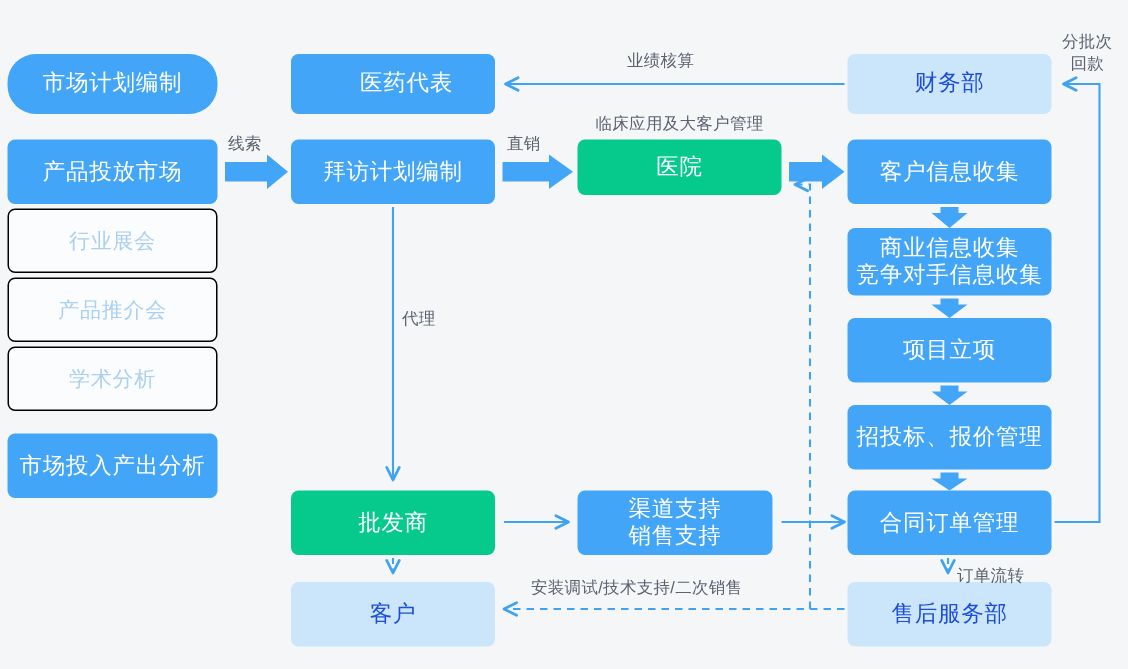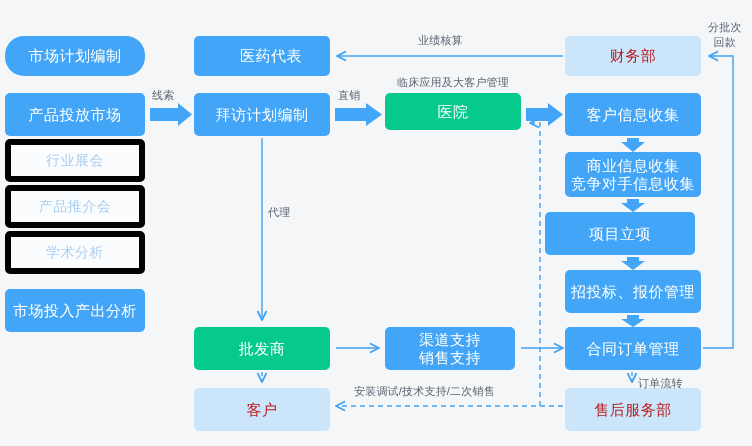--- a/index.html
+++ b/index.html
@@ -17,22 +17,22 @@
     box-sizing:border-box;
     border-radius:5px;
     display:flex;align-items:center;justify-content:center;
     text-align:center;
     line-height:1.18;
     white-space:pre-line;
     letter-spacing:.5px;
   }
   .node.solid-blue{background:#42a5f7;color:#ffffff;font-size:15px;}
   .node.green{background:#06c98c;color:#ffffff;font-size:15px;}
-  .node.pale{background:#cbe5fb;color:#b91c1c;font-size:15px;}
-  .node.ghost{background:#fbfcfd;border:6px solid #000000;color:#a9cff1;font-size:14px;}
+  .node.pale{background:#cbe5fb;color:#1d4ed8;font-size:15px;}
+  .node.ghost{background:#fbfcfd;border:1px solid #000000;color:#a9cff1;font-size:14px;}
 
   .wlabel{
     position:absolute;
     color:#5a6270;
     font-size:11px;
     white-space:nowrap;
     letter-spacing:.2px;
   }
 </style>
 </head>
@@ -126,21 +126,21 @@
       <div class="node solid-blue" style="left: 194px; top: 93px; width: 136px; height: 43px;">拜访计划编制</div>
       <div class="node green" style="left: 194px; top: 327px; width: 136px; height: 43px;">批发商</div>
       <div class="node pale" style="left: 194px; top: 388px; width: 136px; height: 43px;">客户</div>
       <div class="node green" style="left: 385px; top: 93px; width: 136px; height: 37px;">医院</div>
       <div class="node solid-blue" style="left: 385px; top: 327px; width: 130px; height: 43px;">渠道支持
 销售支持</div>
       <div class="node pale" style="left: 565px; top: 36px; width: 136px; height: 40px;">财务部</div>
       <div class="node solid-blue" style="left: 565px; top: 93px; width: 136px; height: 43px;">客户信息收集</div>
       <div class="node solid-blue" style="left: 565px; top: 152px; width: 136px; height: 45px;">商业信息收集
 竞争对手信息收集</div>
-      <div class="node solid-blue" style="left: 545px; top: 212px; width: 150px; height: 43px;">项目立项</div>
+      <div class="node solid-blue" style="left: 565px; top: 212px; width: 136px; height: 43px;">项目立项</div>
       <div class="node solid-blue" style="left: 565px; top: 270px; width: 136px; height: 43px;">招投标、报价管理</div>
       <div class="node solid-blue" style="left: 565px; top: 327px; width: 136px; height: 43px;">合同订单管理</div>
       <div class="node pale" style="left: 565px; top: 388px; width: 136px; height: 43px;">售后服务部</div>
     </div>
 
   <div id="label-layer">
       <div class="wlabel" style="left: 152px; top: 88px;">线索</div>
       <div class="wlabel" style="left: 338px; top: 88px;">直销</div>
       <div class="wlabel" style="left: 268px; top: 205px;">代理</div>
       <div class="wlabel" style="left: 418px; top: 33px;">业绩核算</div>

